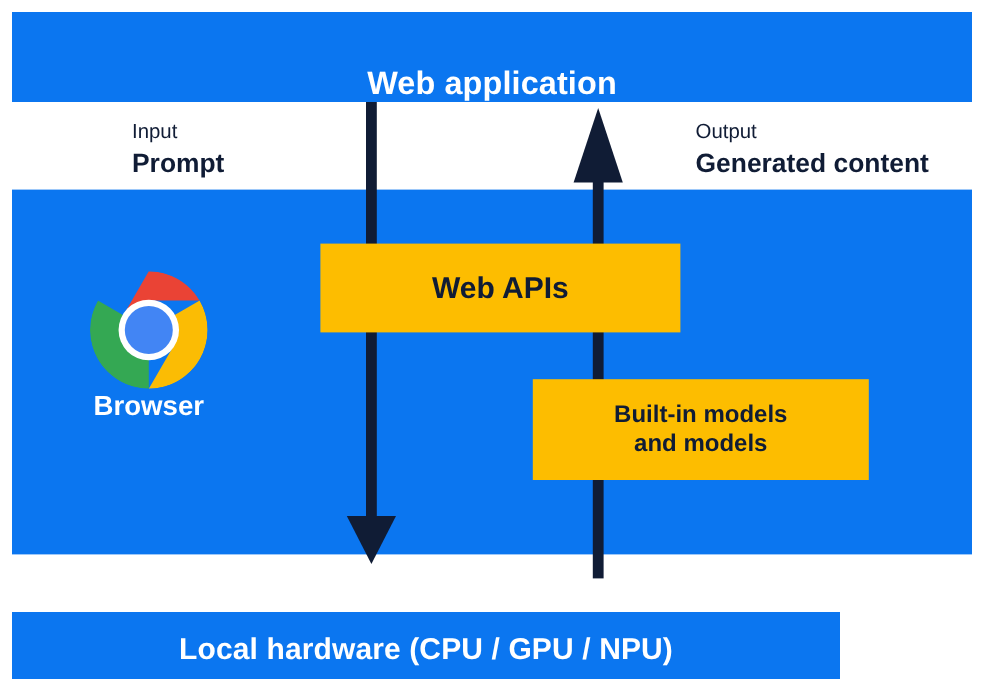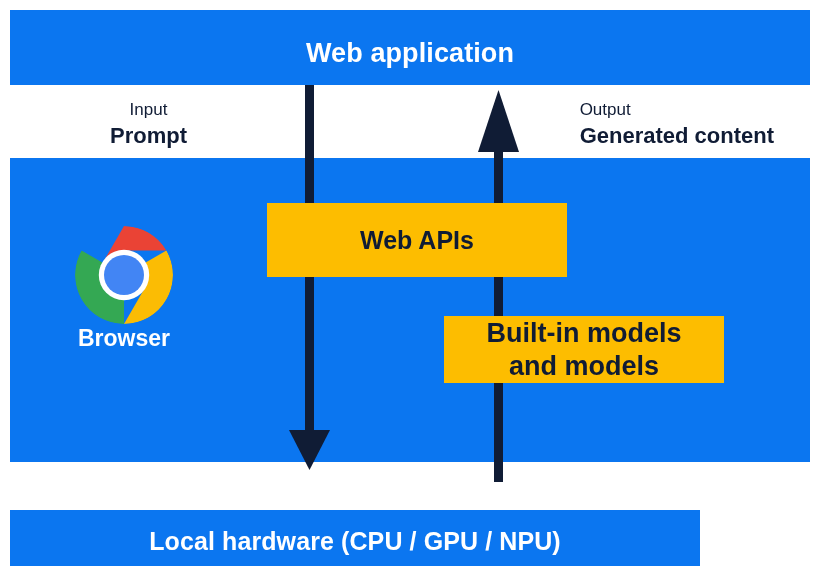--- a/index.html
+++ b/index.html
@@ -18,46 +18,46 @@
   #band-bottom{left:10px;top:510px;width:690px;height:64px;}
 
   .band-title{
     position:absolute;
     left:0;right:0;
     text-align:center;
     color:#ffffff;
     font-weight:bold;
     letter-spacing:0.1px;
   }
-  #band-top .band-title{top:28px;font-size:27px;}
+  #band-top .band-title{top:44px;font-size:27px;}
   #band-bottom .band-title{top:17px;font-size:25px;}
 
   
   #arrows{position:absolute;left:0;top:0;width:820px;height:566px;pointer-events:none;}
 
   
   .ybox{
     position:absolute;
     background:#fdbd00;
     display:flex;align-items:center;justify-content:center;
     text-align:center;
     color:#101c35;
     font-weight:bold;
     line-height:1.22;
     margin-left:12px;
   }
   #box-webapis{left:255px;top:203px;width:300px;height:74px;font-size:25px;}
-  #box-builtin{left:432px;top:316px;width:280px;height:67px;font-size:27px;}
+  #box-builtin{left:432px;top:316px;width:280px;height:84px;font-size:20px;}
 
   
   .lbl{position:absolute;color:#101c35;}
   .lbl .sub{font-size:17px;font-weight:normal;line-height:1.35;}
   .lbl .main{font-size:22px;font-weight:bold;line-height:1.3;}
 
-  #label-input{left:110px;top:99px;text-align:center;}
+  #label-input{left:110px;top:99px;text-align:left;}
   #label-output{right:46px;top:99px;}
   #label-output .sub,#label-output .main{display:block;}
   #label-input .sub,#label-input .main{display:block;}
 
   
   #browser-group{position:absolute;left:62px;top:225px;width:124px;text-align:center;}
   #chrome-logo{width:100px;height:100px;margin:0 auto;display:block;}
   #browser-label{
     color:#ffffff;font-size:23px;font-weight:bold;
   }

